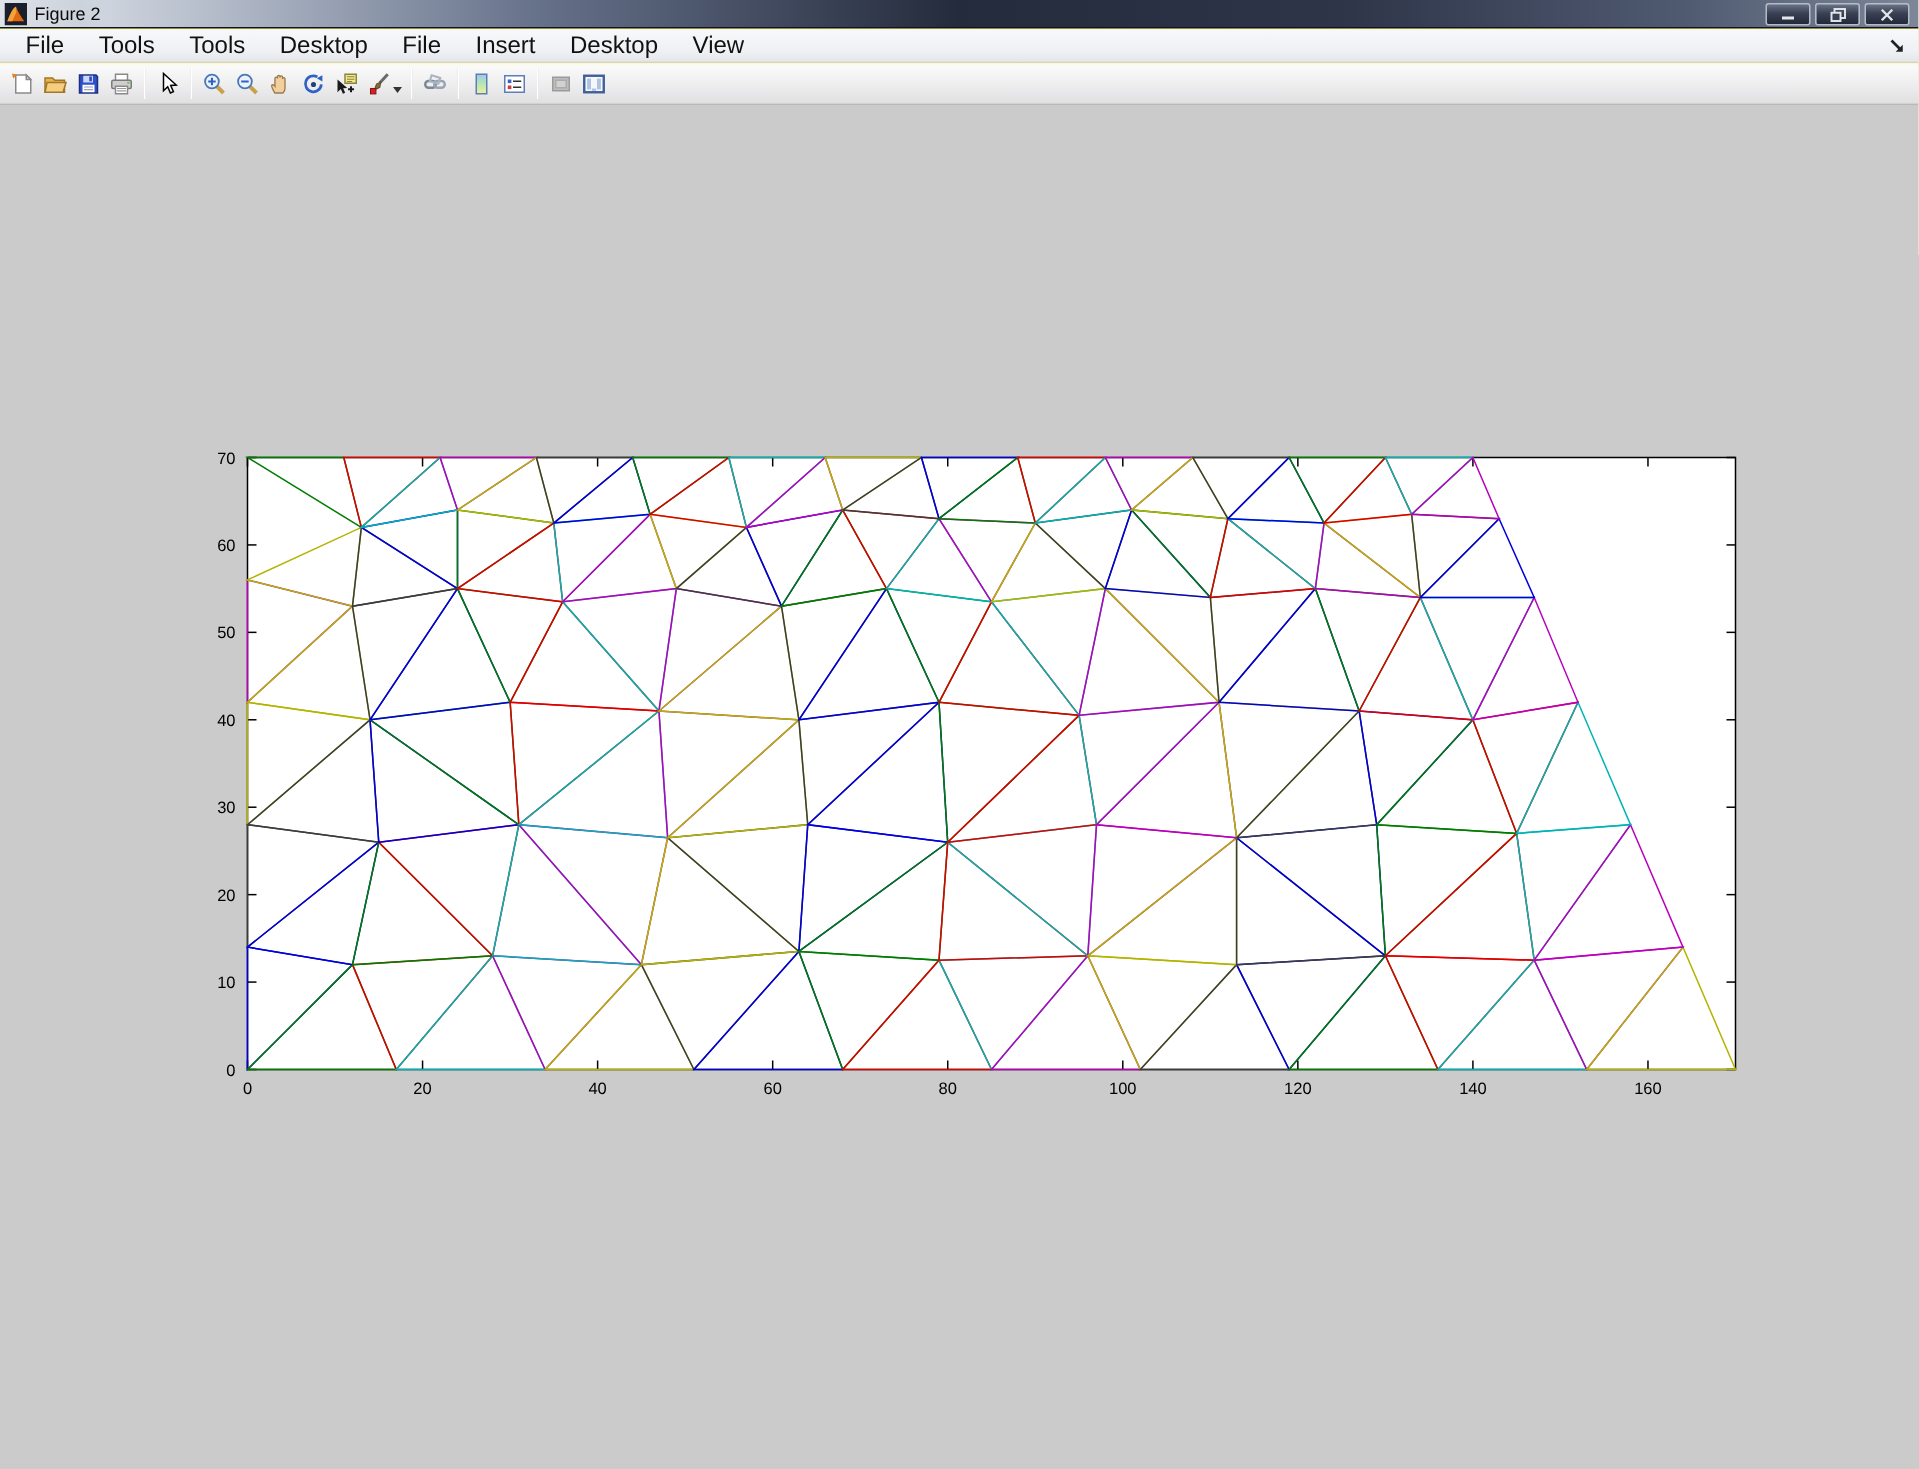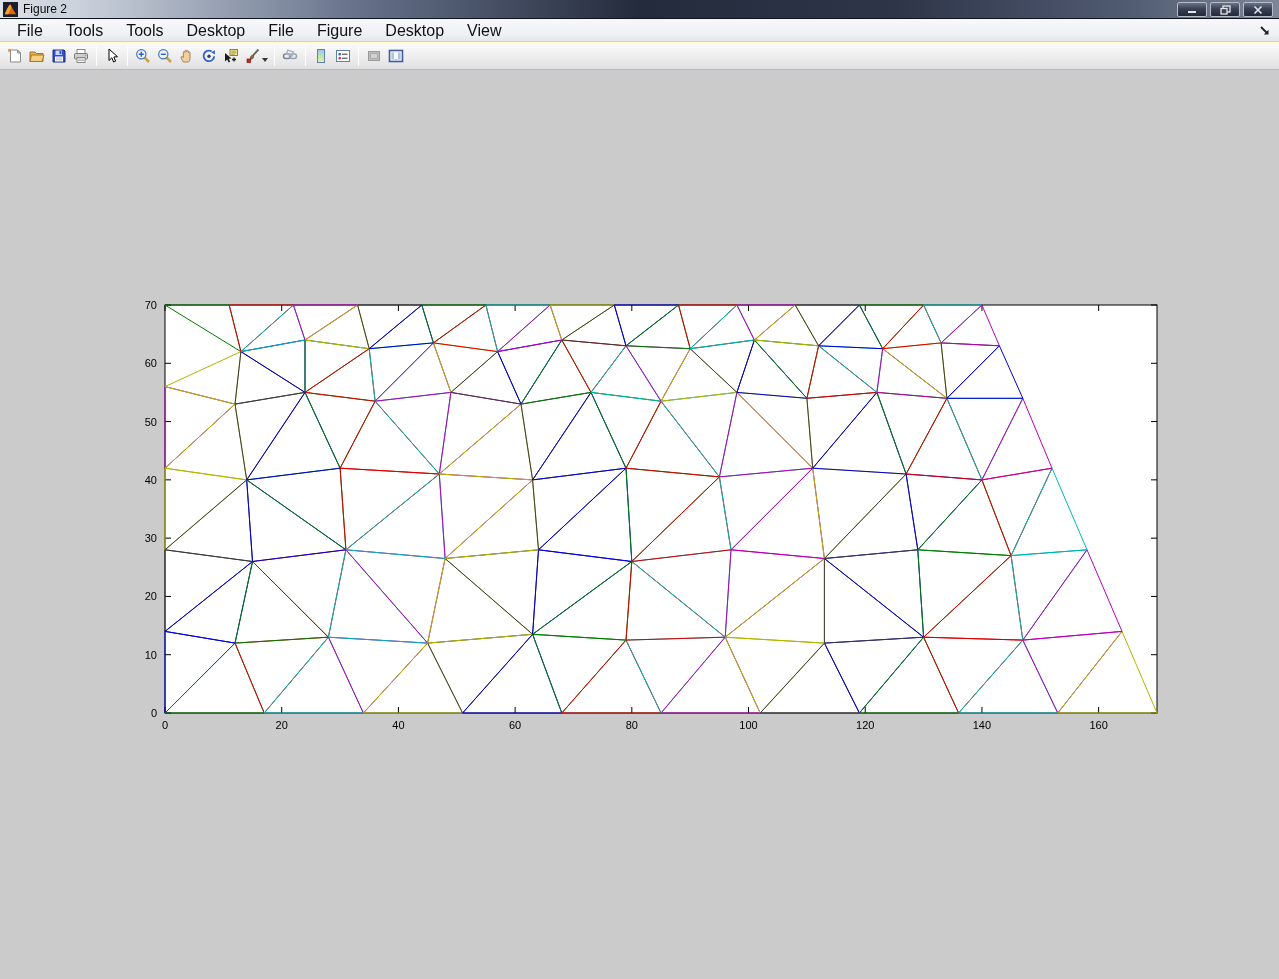--- a/index.html
+++ b/index.html
@@ -74,21 +74,21 @@
       </div>
     </div>
   </div>
 
   <div id="menubar">
     <span class="menu-item">File</span>
     <span class="menu-item">Tools</span>
     <span class="menu-item">Tools</span>
     <span class="menu-item">Desktop</span>
     <span class="menu-item">File</span>
-    <span class="menu-item">Figure</span>
+    <span class="menu-item">Insert</span>
     <span class="menu-item">Desktop</span>
     <span class="menu-item">View</span>
     <svg id="dock-arrow" viewBox="0 0 12 12">
       <path d="M2 2 L8 8" stroke="#222" stroke-width="1.8"></path>
       <path d="M9.5 9.5 L9.5 4.8 L4.8 9.5 Z" fill="#222"></path>
     </svg>
   </div>
 
   <div id="toolbar">
     <div class="tbtn">

